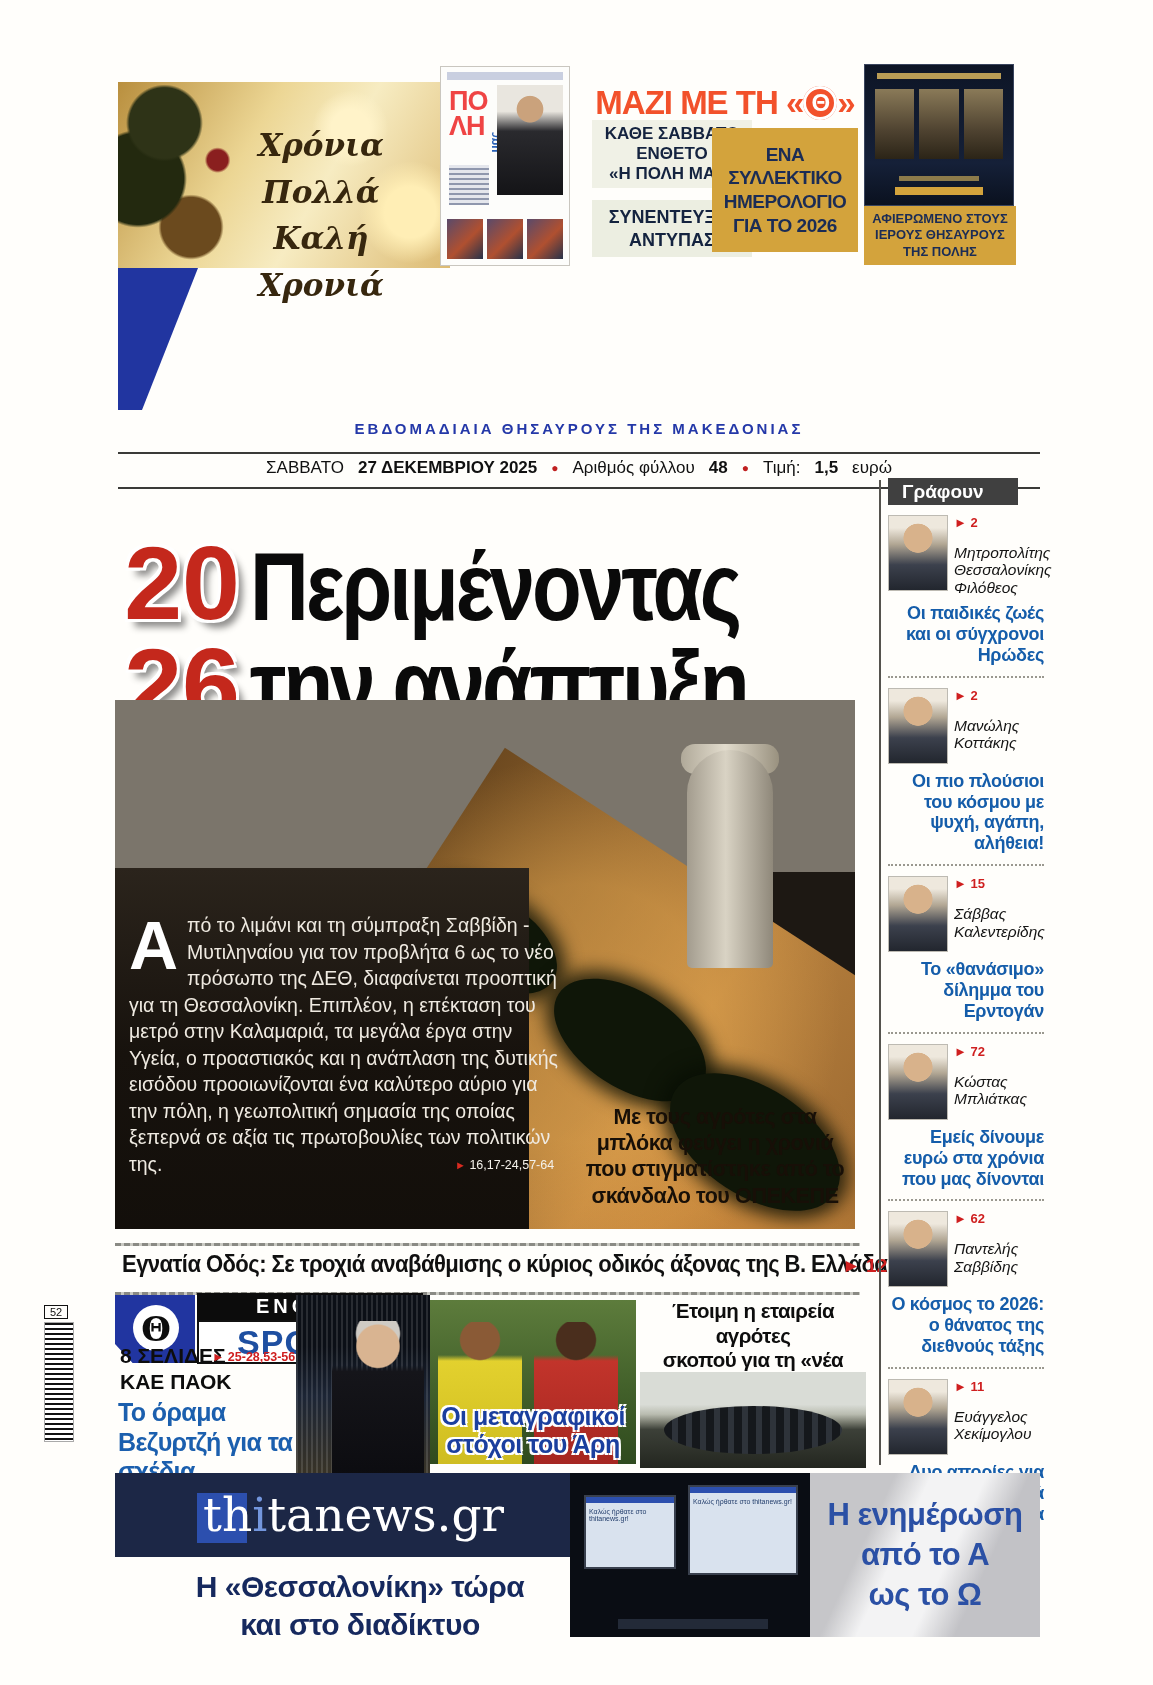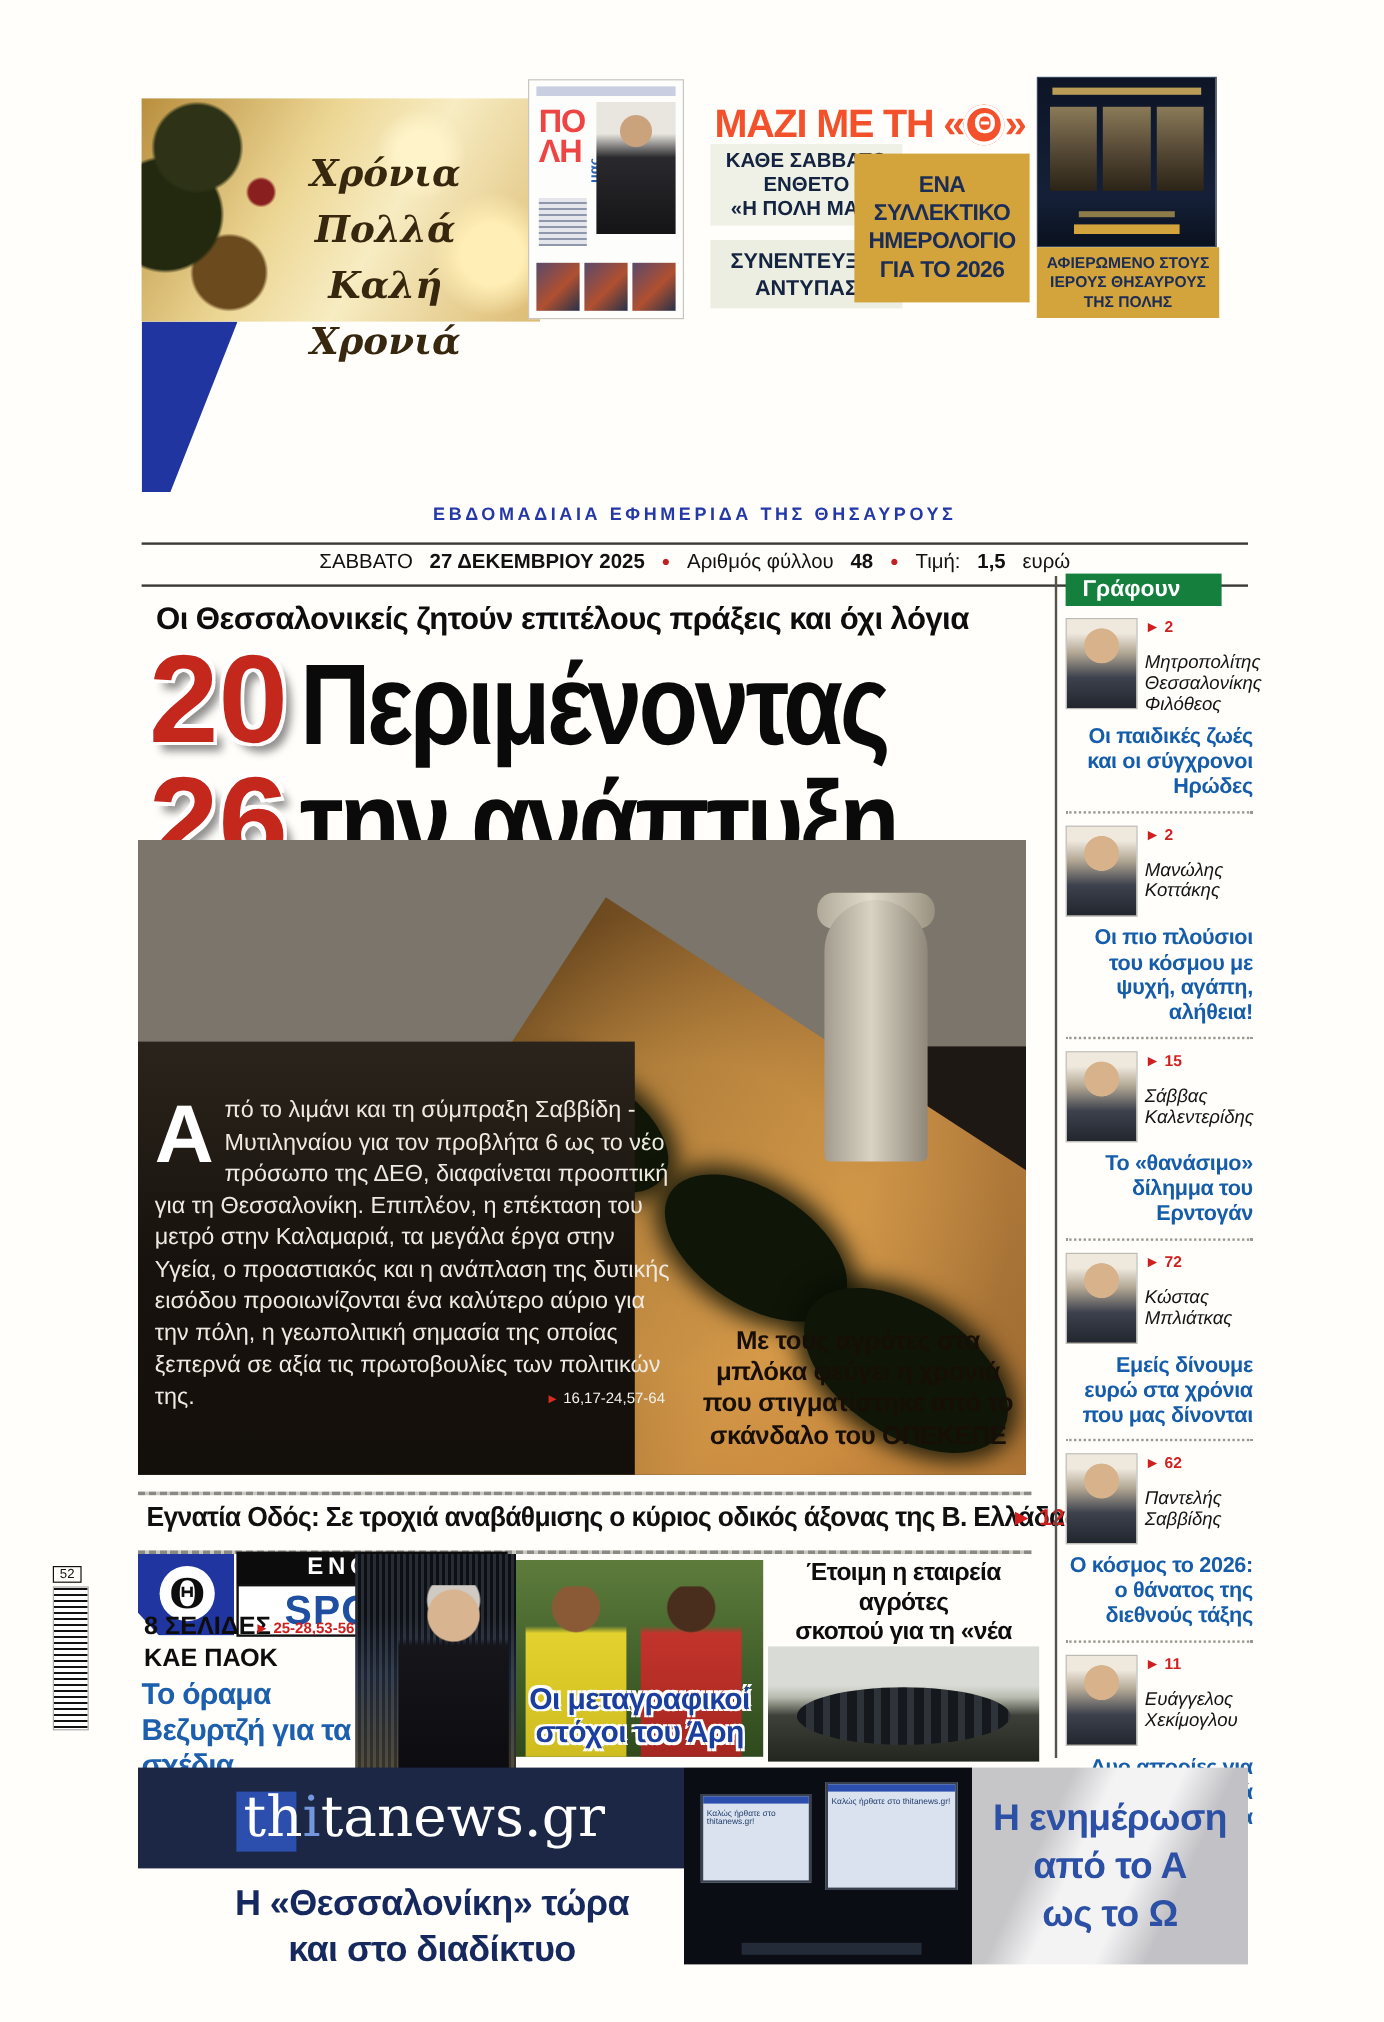--- a/index.html
+++ b/index.html
@@ -104,21 +104,21 @@
   
   .eg-rule{left:115px;width:745px;height:3px;background:repeating-linear-gradient(90deg,#8a8a84 0 6px,#c9c9c2 6px 9px);}
   .eg1{top:1243px;} .eg2{top:1292px;}
   .egnatia-text{left:122px;top:1251px;font-size:23px;font-weight:bold;color:#101010;letter-spacing:-0.6px;
     white-space:nowrap;transform:scaleX(.96);transform-origin:left;}
   .egnatia-ref{left:842px;top:1255px;font-size:19px;font-weight:bold;color:#cf1f1f;white-space:nowrap;}
 
   
   .side-divider{left:879px;top:480px;width:2px;height:985px;background:#55534e;}
   .sidebar{left:888px;top:478px;width:156px;}
-  .side-header{width:130px;height:27px;background:#15803d;color:#fff;font-weight:bold;font-size:19px;
+  .side-header{width:130px;height:27px;background:#404040;color:#fff;font-weight:bold;font-size:19px;
     padding:3px 0 0 14px;box-sizing:border-box;}
   .entry{position:relative;padding-top:10px;}
   .entry + .entry{border-top:2px dotted #9a988f;margin-top:10px;}
   .portrait{float:left;width:58px;height:74px;border:1px solid #bdbab2;
     background:
       radial-gradient(circle at 50% 30%,#d8b28b 0 24%,transparent 25%),
       linear-gradient(180deg,#eee8dd 0 16%,#b2a794 38%,#3c414d 66%,#22262e 100%);}
   .entry-ref{margin-left:66px;color:#cf1f1f;font-weight:bold;font-size:13px;}
   .entry-name{margin-left:66px;font-style:italic;font-size:15.5px;line-height:1.12;color:#141414;margin-top:14px;}
   .entry-title{clear:both;padding-top:7px;text-align:right;color:#155daa;font-weight:bold;
@@ -244,37 +244,36 @@
         <div></div>
         <div></div>
         <div></div>
       </div>
     <div class="cal-sub-line"></div>
     <div class="cal-bar"></div>
   </div>
   <div class="abs cal-caption">ΑΦΙΕΡΩΜΕΝΟ ΣΤΟΥΣ ΙΕΡΟΥΣ ΘΗΣΑΥΡΟΥΣ ΤΗΣ ΠΟΛΗΣ</div>
 
   <div class="abs mast-flag"></div>
-  <div class="abs mast-sub">ΕΒΔΟΜΑΔΙΑΙΑ ΕΦΗΜΕΡΙΔΑ ΤΗΣ ΘΗΣΑΥΡΟΥΣ</div>
+  <div class="abs mast-sub">ΕΒΔΟΜΑΔΙΑΙΑ ΘΗΣΑΥΡΟΥΣ ΤΗΣ ΜΑΚΕΔΟΝΙΑΣ</div>
 
   <div class="abs rule r1"></div>
   <div class="abs dateline">
     <span>ΣΑΒΒΑΤΟ</span>
     <b>27 ΔΕΚΕΜΒΡΙΟΥ 2025</b>
     <span class="date-dot">●</span>
     <span>Αριθμός φύλλου</span>
     <b>48</b>
     <span class="date-dot">●</span>
     <span>Τιμή:</span>
     <b>1,5</b>
     <span>ευρώ</span>
   </div>
   <div class="abs rule r2"></div>
 
-  <div class="abs kicker">Οι Θεσσαλονικείς ζητούν επιτέλους πράξεις και όχι λόγια</div>
   <div class="abs year-num y20">20</div>
   <div class="abs year-num y26">26</div>
   <div class="abs headline hl1">Περιμένοντας</div>
   <div class="abs headline hl2"><span>την ανάπτυξη</span><span class="dots">...</span></div>
 
   <div class="abs main-photo">
     <div class="ph-city"></div>
     <div class="ph-prom"></div>
     <div class="ph-tree tr1"></div>
     <div class="ph-tree tr2"></div>

